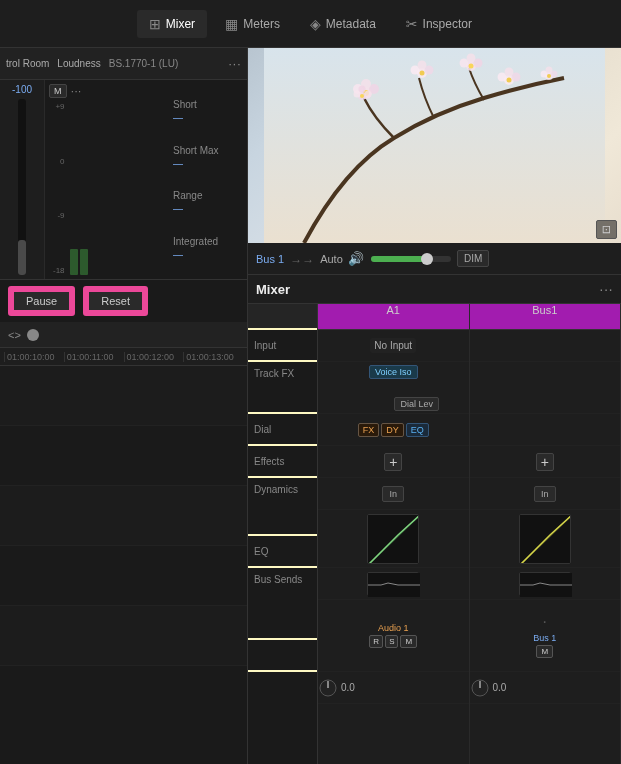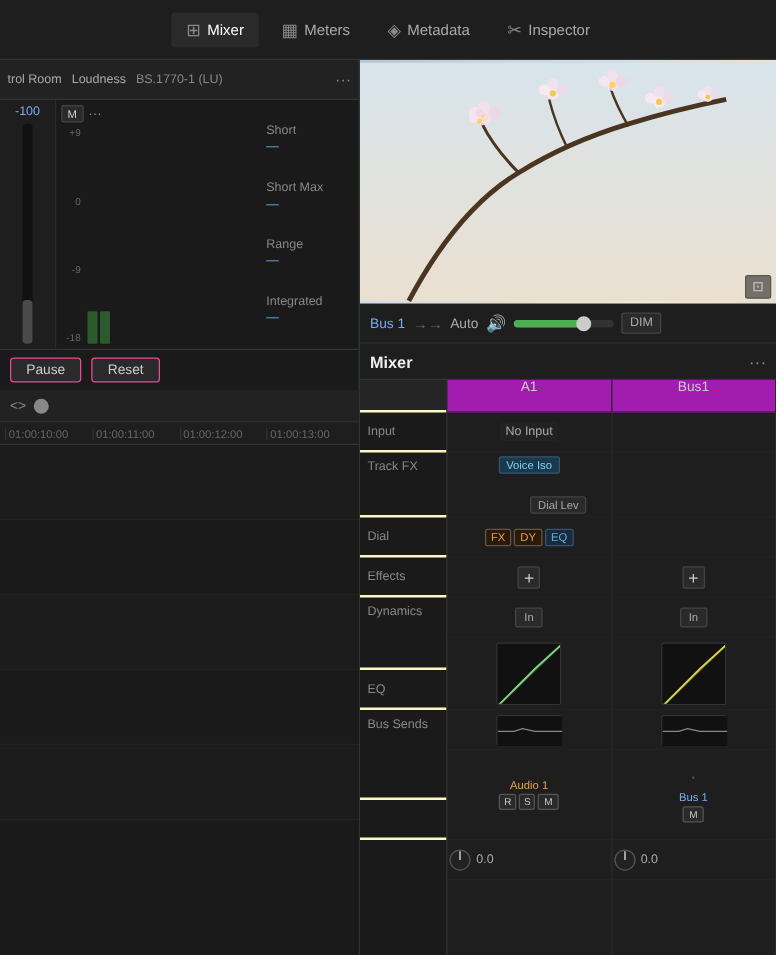--- a/index.html
+++ b/index.html
@@ -40,21 +40,21 @@
     .nav-icon { font-size: 14px; color: #888; }
 
     
     .main-area {
       display: flex;
       height: calc(764px - 48px);
     }
 
     
     .left-panel {
-      width: 288px;
+      width: 248px;
       display: flex;
       flex-direction: column;
       background: #15803d;
       border-right: 1px solid #333;
     }
 
     
     .loudness-header {
       display: flex;
       align-items: center;
@@ -193,21 +193,21 @@
     
     .meter-controls {
       display: flex;
       gap: 8px;
       padding: 6px 8px;
       background: #1a1a1a;
     }
     .ctrl-btn {
       padding: 3px 12px;
       background: #2a2a2a;
-      border: 1px solid #ec4899;
+      border: 6px solid #ec4899;
       color: #ccc;
       font-size: 11px;
       border-radius: 3px;
       cursor: pointer;
     }
 
     
     .timeline-area {
       flex: 1;
       background: #1a1a1a;

